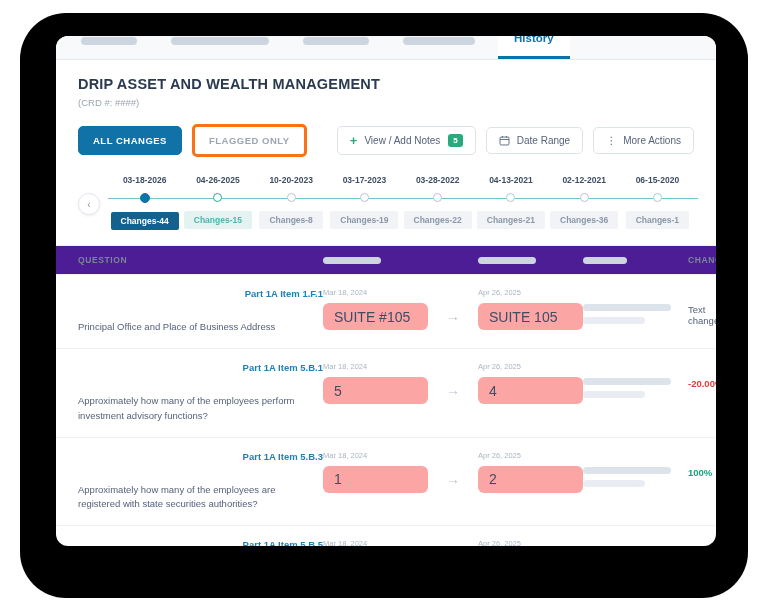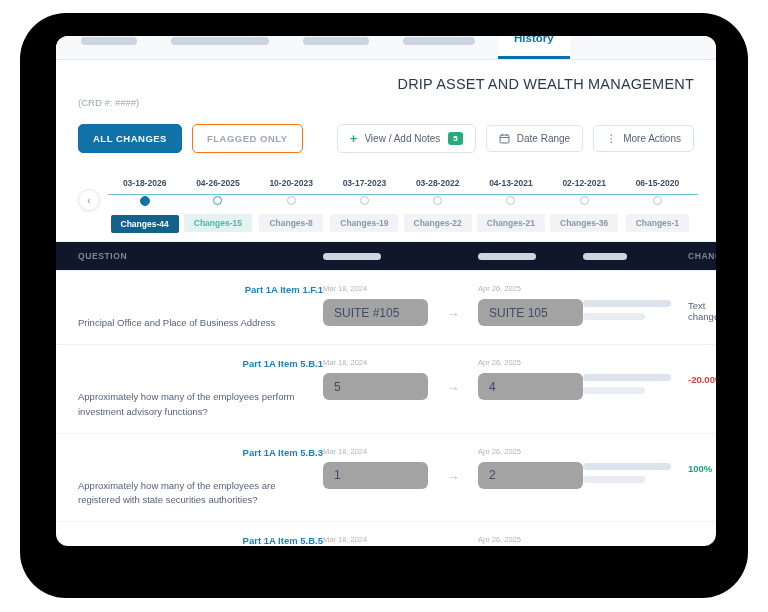--- a/index.html
+++ b/index.html
@@ -59,38 +59,37 @@
     border-bottom: 3px solid #0a72ab;
     font-size: 11.5px;
     font-weight: bold;
     color: #0a72ab;
     margin-left: 6px;
   }
 
   
   #page-header { padding: 16px 22px 0 22px; }
   #page-title {
-    font-size: 14.5px; font-weight: normal; color: #2b3a4f;
+    font-size: 14.5px; font-weight: bold; color: #2b3a4f;
     letter-spacing: .2px;
-    text-align: right;
   }
   #crd-number { font-size: 9.5px; color: #9aa6b5; margin-top: 5px; }
 
   #header-controls {
     display: flex; align-items: center;
     margin-top: 16px;
   }
   .filter-btn {
     font-size: 9.5px; font-weight: bold; letter-spacing: .5px;
     padding: 8px 14px; border-radius: 5px;
     cursor: pointer; white-space: nowrap;
   }
   #filter-all-changes { background: #1172a8; color: #ffffff; border: 1px solid #1172a8; }
   #filter-flagged-only {
-    background: #ffffff; color: #9aa6b5; border: 1px solid #f97316;
+    background: #ffffff; color: #9aa6b5; border: 3px solid #f97316;
     margin-left: 10px;
   }
 
   #header-actions { margin-left: auto; display: flex; align-items: center; }
   .action-btn {
     display: flex; align-items: center;
     border: 1px solid #dde3ea; border-radius: 5px;
     background: #ffffff;
     padding: 7px 12px;
     font-size: 10px; color: #55627a;
@@ -114,21 +113,21 @@
   #timeline-prev {
     position: absolute; left: 0; top: 18px;
     width: 22px; height: 22px; border-radius: 50%;
     background: #ffffff; border: 1px solid #e4e9ef;
     display: flex; align-items: center; justify-content: center;
     color: #8693a5; font-size: 10px; cursor: pointer;
     box-shadow: 0 1px 3px rgba(0,0,0,.07);
     z-index: 3;
   }
   #timeline-track {
-    position: absolute; left: 30px; right: 0; top: 7px;
+    position: absolute; left: 30px; right: 0; top: 0;
     display: flex;
   }
   #timeline-line {
     position: absolute; left: 30px; right: -4px; top: 22.5px;
     height: 1.5px; background: #6fc5cf;
   }
   .tl-node {
     flex: 1;
     display: flex; flex-direction: column; align-items: center;
   }
@@ -150,21 +149,21 @@
     background: #f1f3f7; color: #8b97a8;
     white-space: nowrap; cursor: pointer;
   }
   .tl-chip.active { background: #14628c; color: #ffffff; }
   .tl-chip.teal { background: #e4f2f1; color: #4fb3ab; }
 
   
   #table { margin-top: 6px; }
   #table-header {
     display: flex; align-items: center;
-    background: #0f172a;
+    background: #4c1d95;
     border-top: 1px solid #edf0f4;
     border-bottom: 1px solid #edf0f4;
     height: 30px;
     padding: 0 22px;
     font-size: 8.5px; font-weight: bold; letter-spacing: .6px;
     color: #7b8798;
   }
   .col-question { width: 245px; flex: none; }
   .col-old { width: 105px; flex: none; }
   .col-arrow { width: 50px; flex: none; display: flex; justify-content: center; }
@@ -184,26 +183,26 @@
     font-size: 9.5px; font-weight: bold; color: #1f7fb8;
     cursor: pointer;
     text-align: right;
   }
   .q-text {
     font-size: 9.5px; color: #55627a; margin-top: 21px; line-height: 1.5;
     padding-right: 16px;
   }
   .cell-date { font-size: 7.5px; color: #aab4c2; margin-bottom: 6px; }
   .value-pill {
-    background: #a3a3a3;
+    background: #fca5a5;
     border-radius: 6px;
     height: 27px;
     display: flex; align-items: center;
     padding: 8px 11px;
-    font-size: 12px; color: #3d4d63;
+    font-size: 14px; color: #3d4d63;
   }
   .arrow-icon { color: #b9c3d0; font-size: 14px; margin-top: 21px; line-height: 1; }
   .bars { margin-top: 16px; }
   .bar { height: 7px; border-radius: 4px; background: #dde3eb; }
   .bar-2 { width: 62px; background: #e9edf3; margin-top: 6px; }
   .bar-1 { width: 88px; }
   .change-text { font-size: 9.5px; margin-top: 16px; font-weight: bold; }
   .change-text.neutral { color: #55627a; font-weight: normal; }
   .change-text.neg { color: #e03b3b; }
   .change-text.pos { color: #15a07f; }

